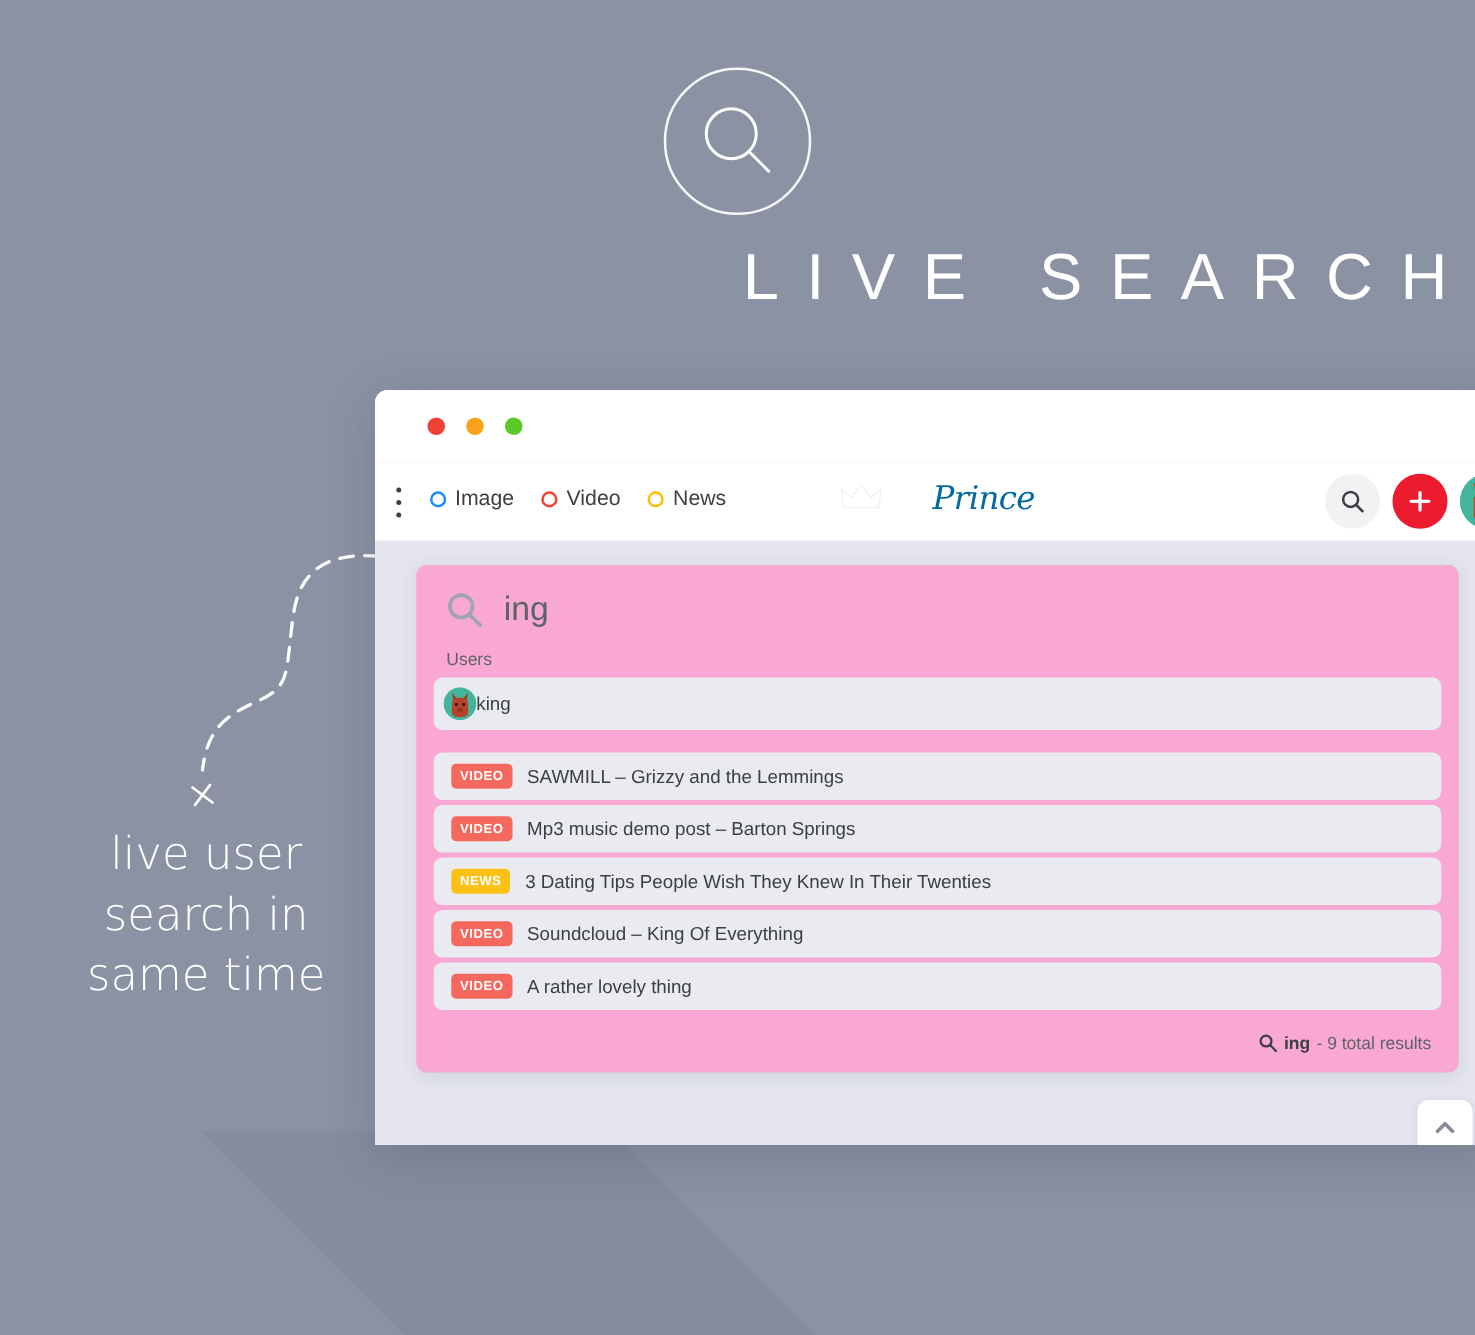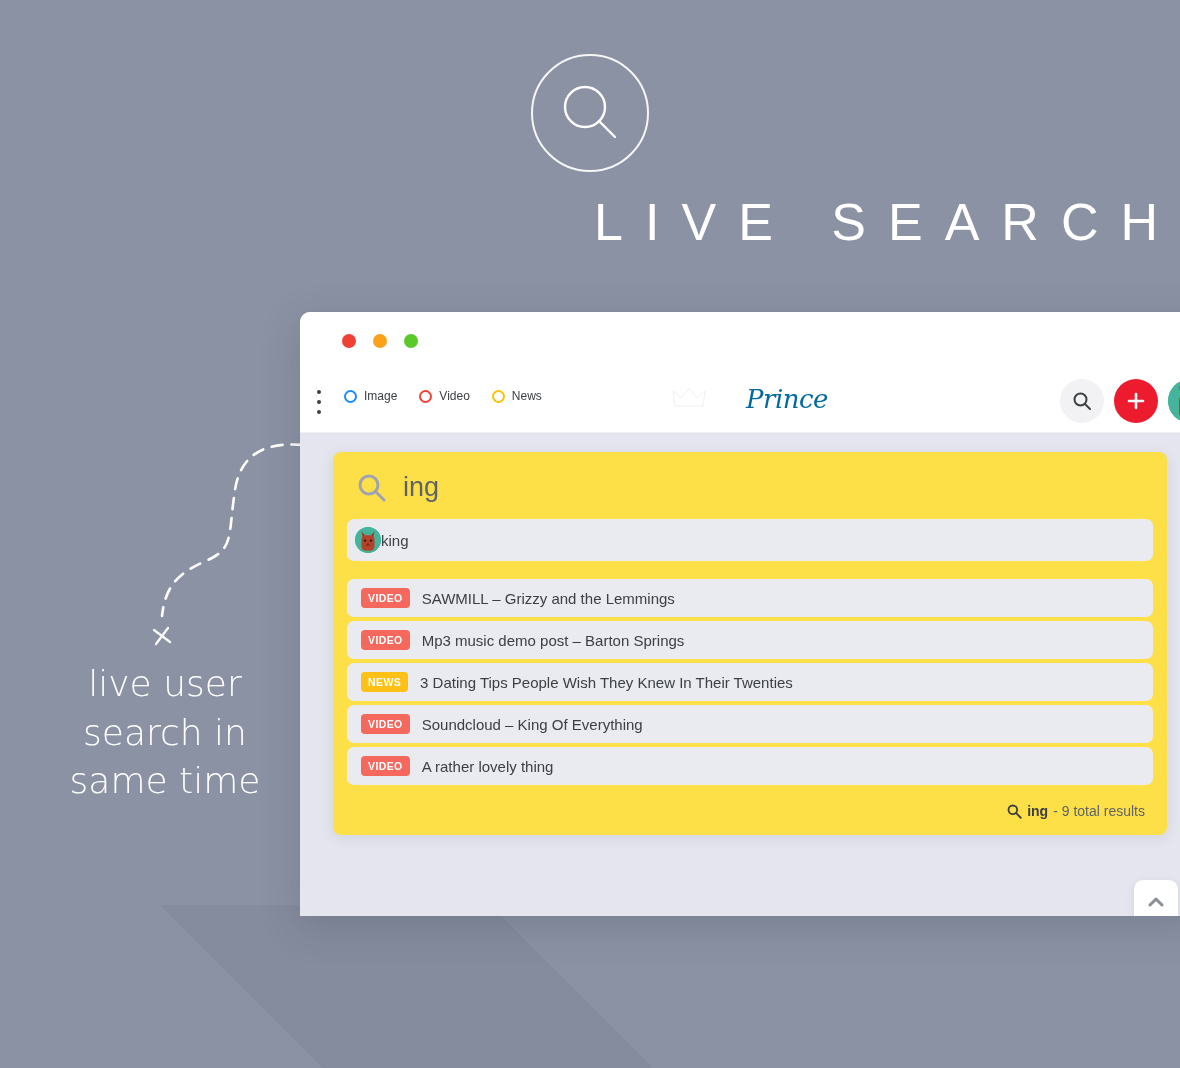--- a/index.html
+++ b/index.html
@@ -50,21 +50,21 @@
   .kebab{
     position:absolute;left:16px;top:20px;width:6px;height:24px;
     display:flex;flex-direction:column;justify-content:space-between;align-items:center;
     cursor:pointer;
   }
   .kebab i{width:4px;height:4px;border-radius:50%;background:#3c4043;display:block;}
 
   .filters{position:absolute;left:44px;top:19px;display:flex;gap:22px;}
   .filter{display:flex;align-items:center;gap:7px;cursor:pointer;}
   .ring{width:13px;height:13px;border-radius:50%;border:2.6px solid #000;box-sizing:border-box;}
-  .filter span{font-size:12px;color:#3c4043;}
+  .filter span{font-size:17px;color:#3c4043;}
 
   .brand{
     position:absolute;left:0;right:0;top:14px;text-align:center;
     display:flex;align-items:center;justify-content:center;gap:8px;
   }
   .brand-name{
     font-family:"DejaVu Serif", serif;font-style:italic;
     font-size:26px;color:#0369a1;letter-spacing:-.5px;margin-left:32px;
   }
 
@@ -76,21 +76,21 @@
   .circ-btn.grey{background:#f2f2f5;}
   .circ-btn.red{background:#ec1b2e;}
   .avatar-sm{
     width:44px;height:44px;border-radius:50%;background:#45b49c;
     overflow:hidden;position:relative;cursor:pointer;
   }
 
   
   .panel{
     position:absolute;left:33px;top:140px;width:834px;
-    background:#fde047;border-radius:8px;
+    background:#f9a8d4;border-radius:8px;
     box-shadow:0 3px 14px rgba(60,68,88,.10);
     padding:0 0 0 0;
   }
   .search-row{
     display:flex;align-items:center;gap:16px;
     padding:20px 24px 16px 24px;cursor:text;
   }
   .search-val{font-size:27px;color:#5f6368;font-weight:400;}
 
   .group-label{
@@ -230,20 +230,21 @@
 
     <div class="search-row">
       <svg width="30" height="30" viewBox="0 0 30 30">
         <circle cx="12" cy="12" r="9" fill="none" stroke="#9fa3b4" stroke-width="3"></circle>
         <line x1="19" y1="19" x2="27" y2="27" stroke="#9fa3b4" stroke-width="3" stroke-linecap="round"></line>
       </svg>
       <span class="search-val" placeholder="Search">ing</span>
     </div>
 
     <div class="rows">
+      <div class="group-label">Users</div>
       <div class="row user">
         <span class="avatar-xs">
           <svg width="26" height="26" viewBox="0 0 44 44">
             <circle cx="22" cy="22" r="22" fill="#45b49c"></circle>
             <path d="M13 18 L11 7 L17 14 Z" fill="#a23b22"></path>
             <path d="M31 18 L33 7 L27 14 Z" fill="#a23b22"></path>
             <rect x="11" y="14" width="22" height="26" rx="7" fill="#b5432a"></rect>
             <circle cx="17" cy="23" r="2" fill="#2b1510"></circle>
             <circle cx="27" cy="23" r="2" fill="#2b1510"></circle>
             <ellipse cx="22" cy="30" rx="3.4" ry="2.4" fill="#8c2f1c"></ellipse>

